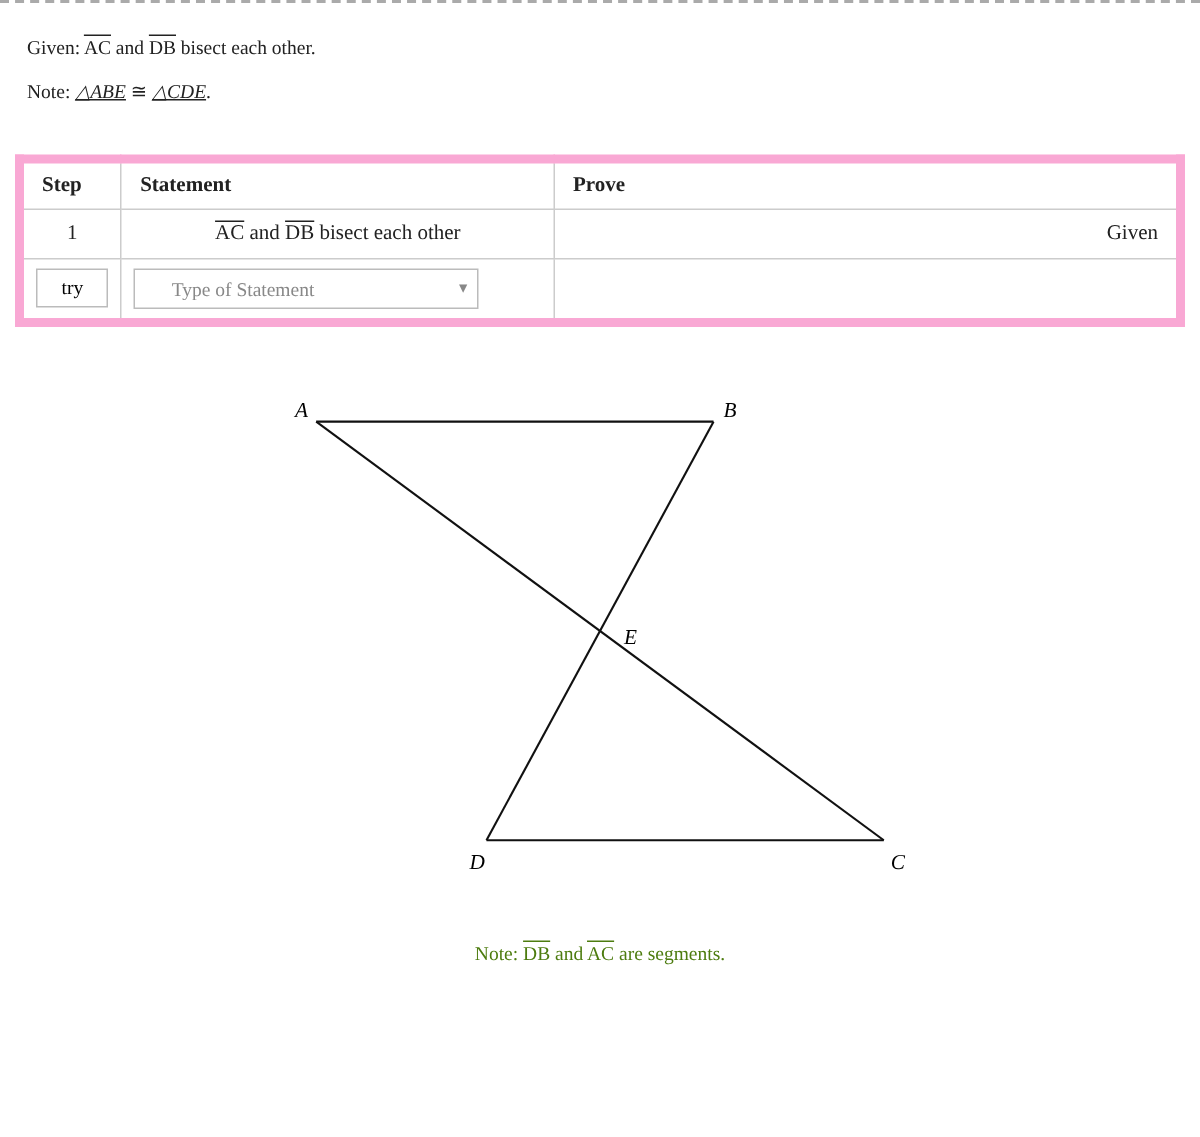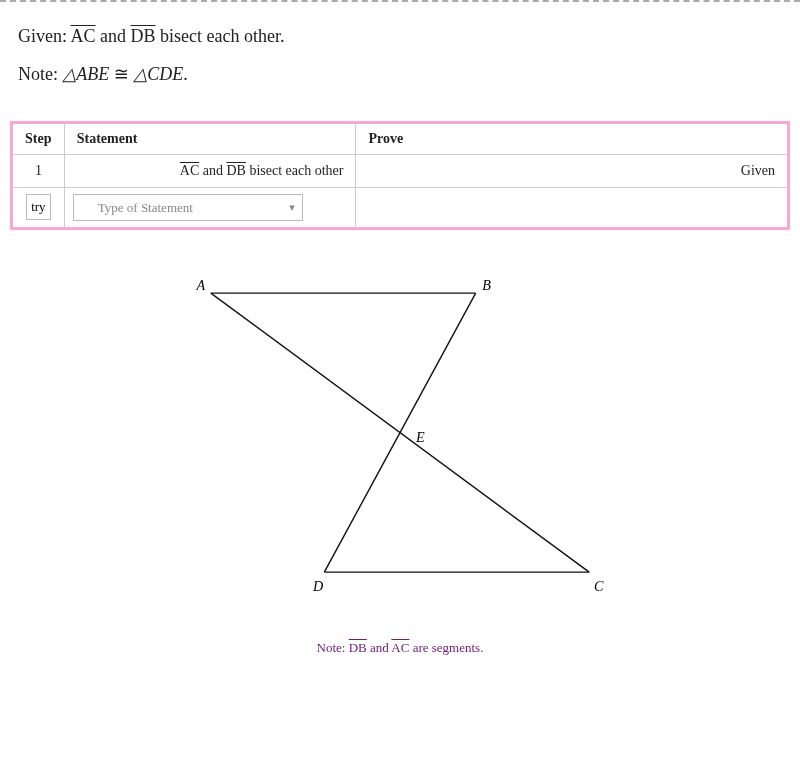--- a/index.html
+++ b/index.html
@@ -12,42 +12,43 @@
       min-height: 758px;
     }
 
     .top-border {
       border-top: 2px dashed #aaa;
       width: 100%;
     }
 
     .given-section {
       padding: 18px 18px 8px 18px;
-      font-size: 18px;
+      font-size: 13px;
       line-height: 1.8;
     }
 
     .given-section p {
       margin-bottom: 6px;
     }
 
     .overline {
       text-decoration: overline;
       font-style: normal;
     }
 
     .math-text {
       font-style: italic;
+      text-decoration: underline;
     }
 
     .proof-table {
       width: calc(100% - 20px);
       margin: 16px 3px 0 10px;
       border-collapse: collapse;
-      border: 3px solid #f9a8d4;
+      border: 6px solid #f9a8d4;
     }
 
     .proof-table th {
       border: 1px solid #ccc;
       padding: 7px 12px;
       text-align: left;
       font-weight: bold;
       font-size: 14px;
       background: #fff;
     }
@@ -59,21 +60,21 @@
       vertical-align: middle;
     }
 
     .step-num {
       text-align: center;
       font-size: 13px;
       width: 40px;
     }
 
     .statement-col {
-      text-align: right;
+      text-align: center;
       width: 290px;
     }
 
     .reason-col {
       width: 430px;
       text-align: right;
     }
 
     .input-row td {
       padding: 6px 8px;
@@ -81,21 +82,21 @@
     }
 
     .try-btn-cell {
       width: 50px;
       text-align: center;
     }
 
     .try-btn {
       border: 1px solid #bbb;
       background: #fff;
-      padding: 4px 4px;
+      padding: 4px 16px;
       font-size: 13px;
       cursor: pointer;
       font-family: Georgia, serif;
     }
 
     .statement-dropdown {
       width: 230px;
       padding: 5px 24px;
       font-family: Georgia, serif;
       font-size: 13px;
@@ -127,21 +128,21 @@
     .diagram-container {
       display: flex;
       justify-content: center;
       align-items: center;
       padding: 30px 0 20px 0;
     }
 
     .note-section {
       text-align: center;
       font-size: 13px;
-      color: #701a75;
+      color: #4d7c0f;
       padding: 10px 0 20px 0;
     }
 
     svg text {
       font-family: Georgia, 'Times New Roman', serif;
       font-style: italic;
     }
   </style>
 </head>
 <body>

